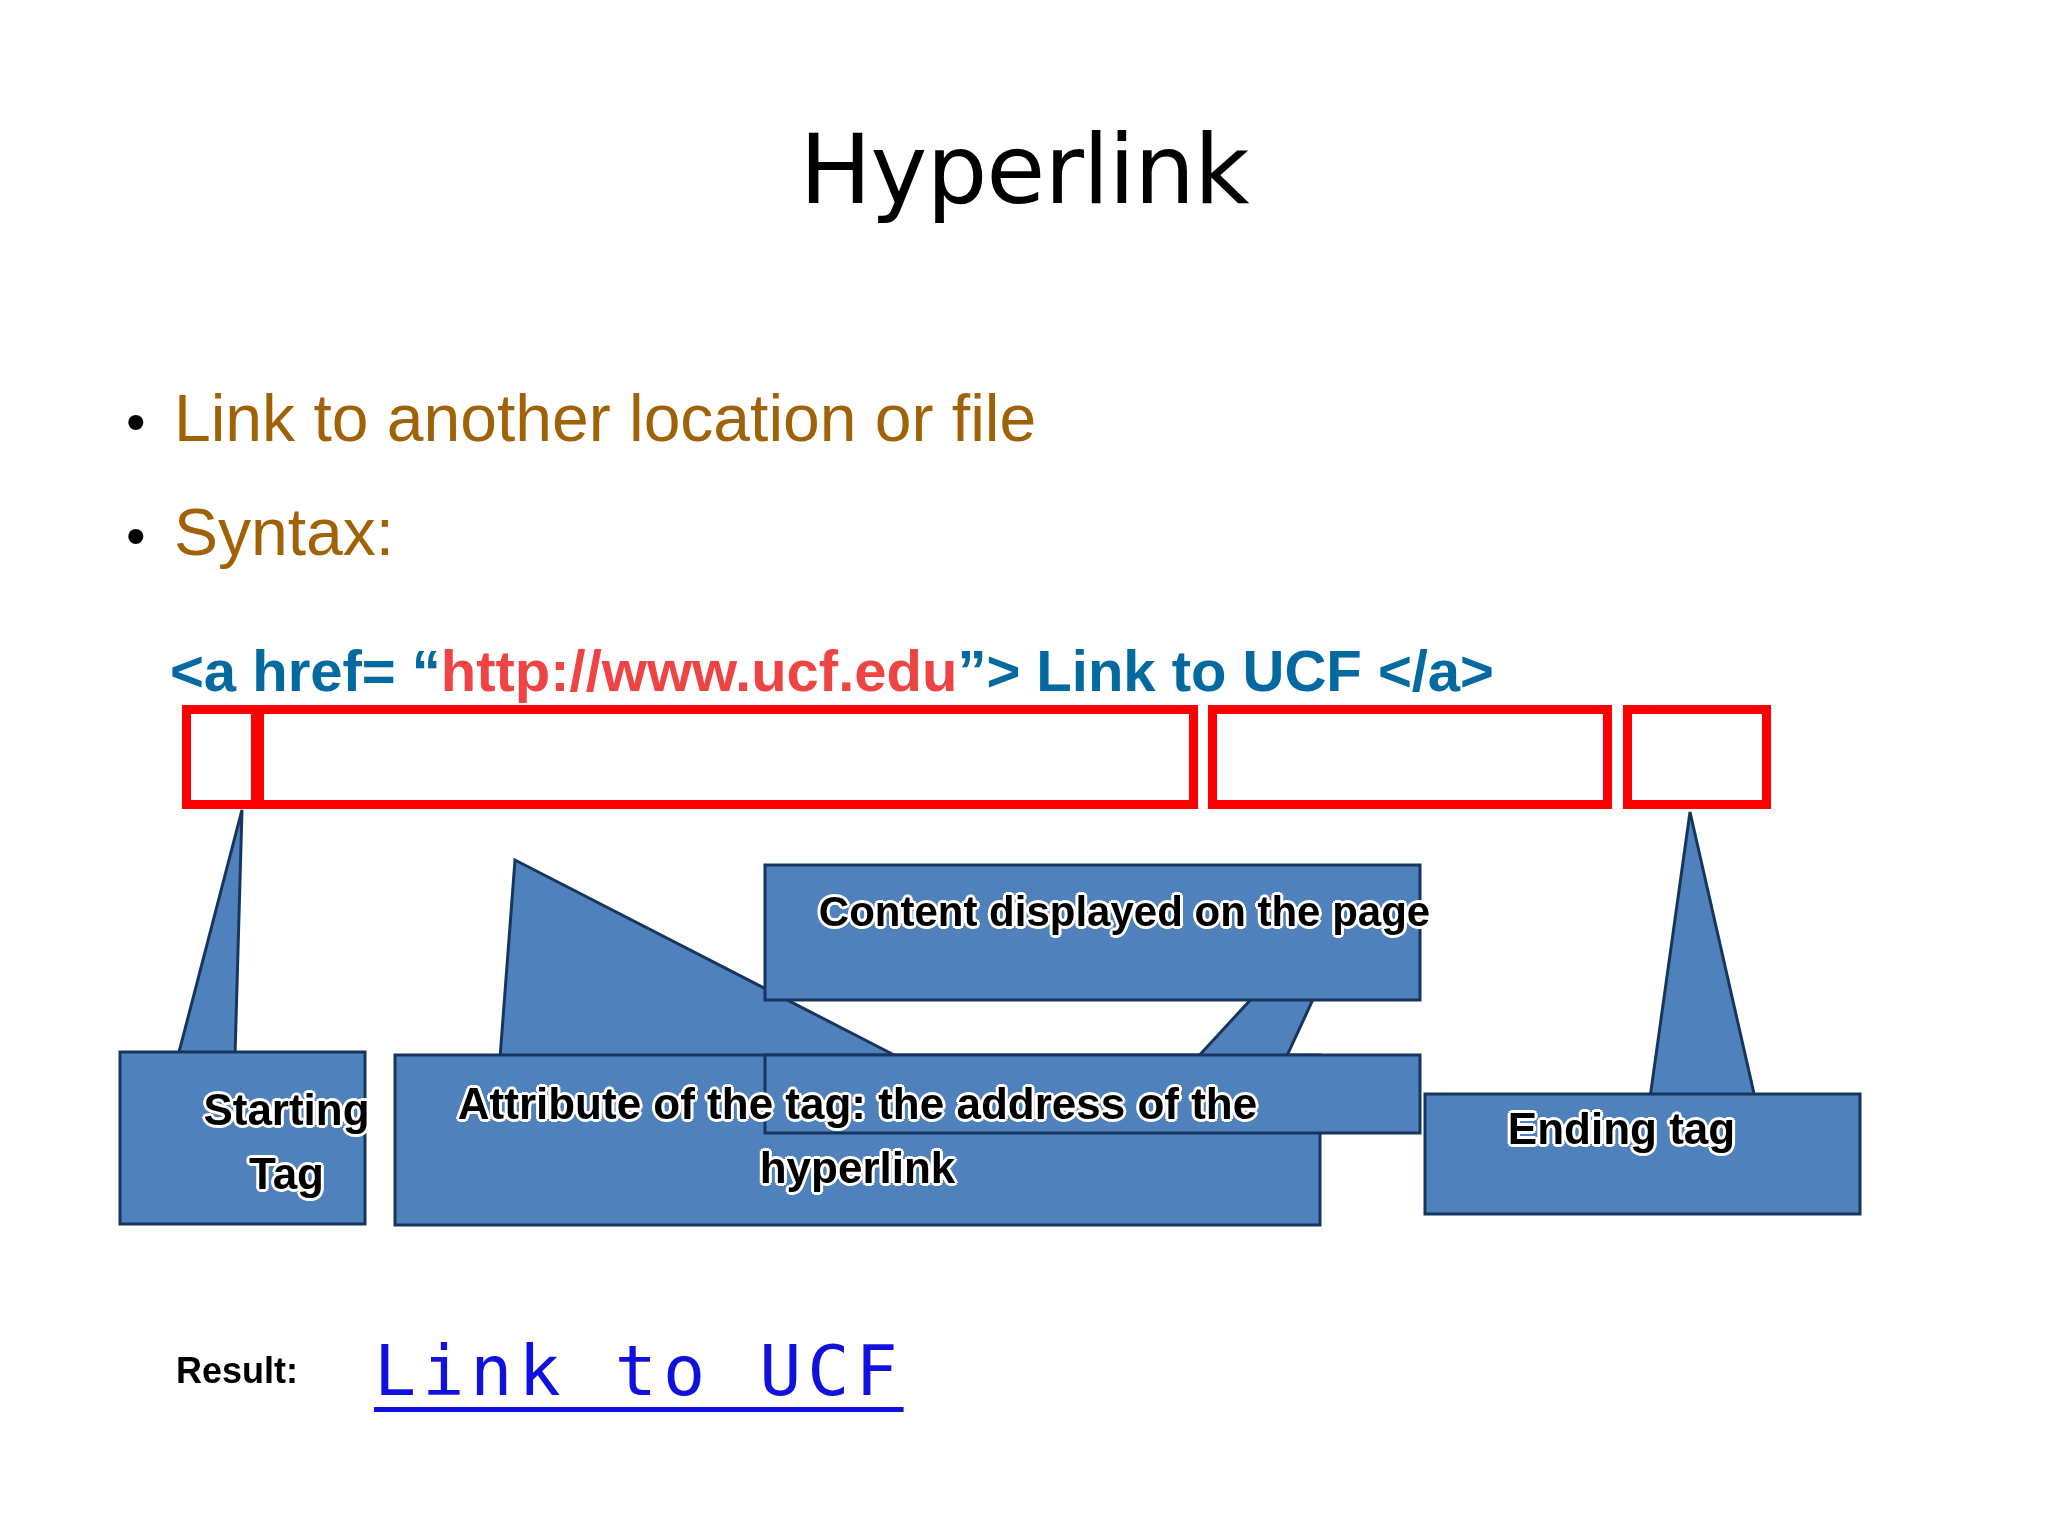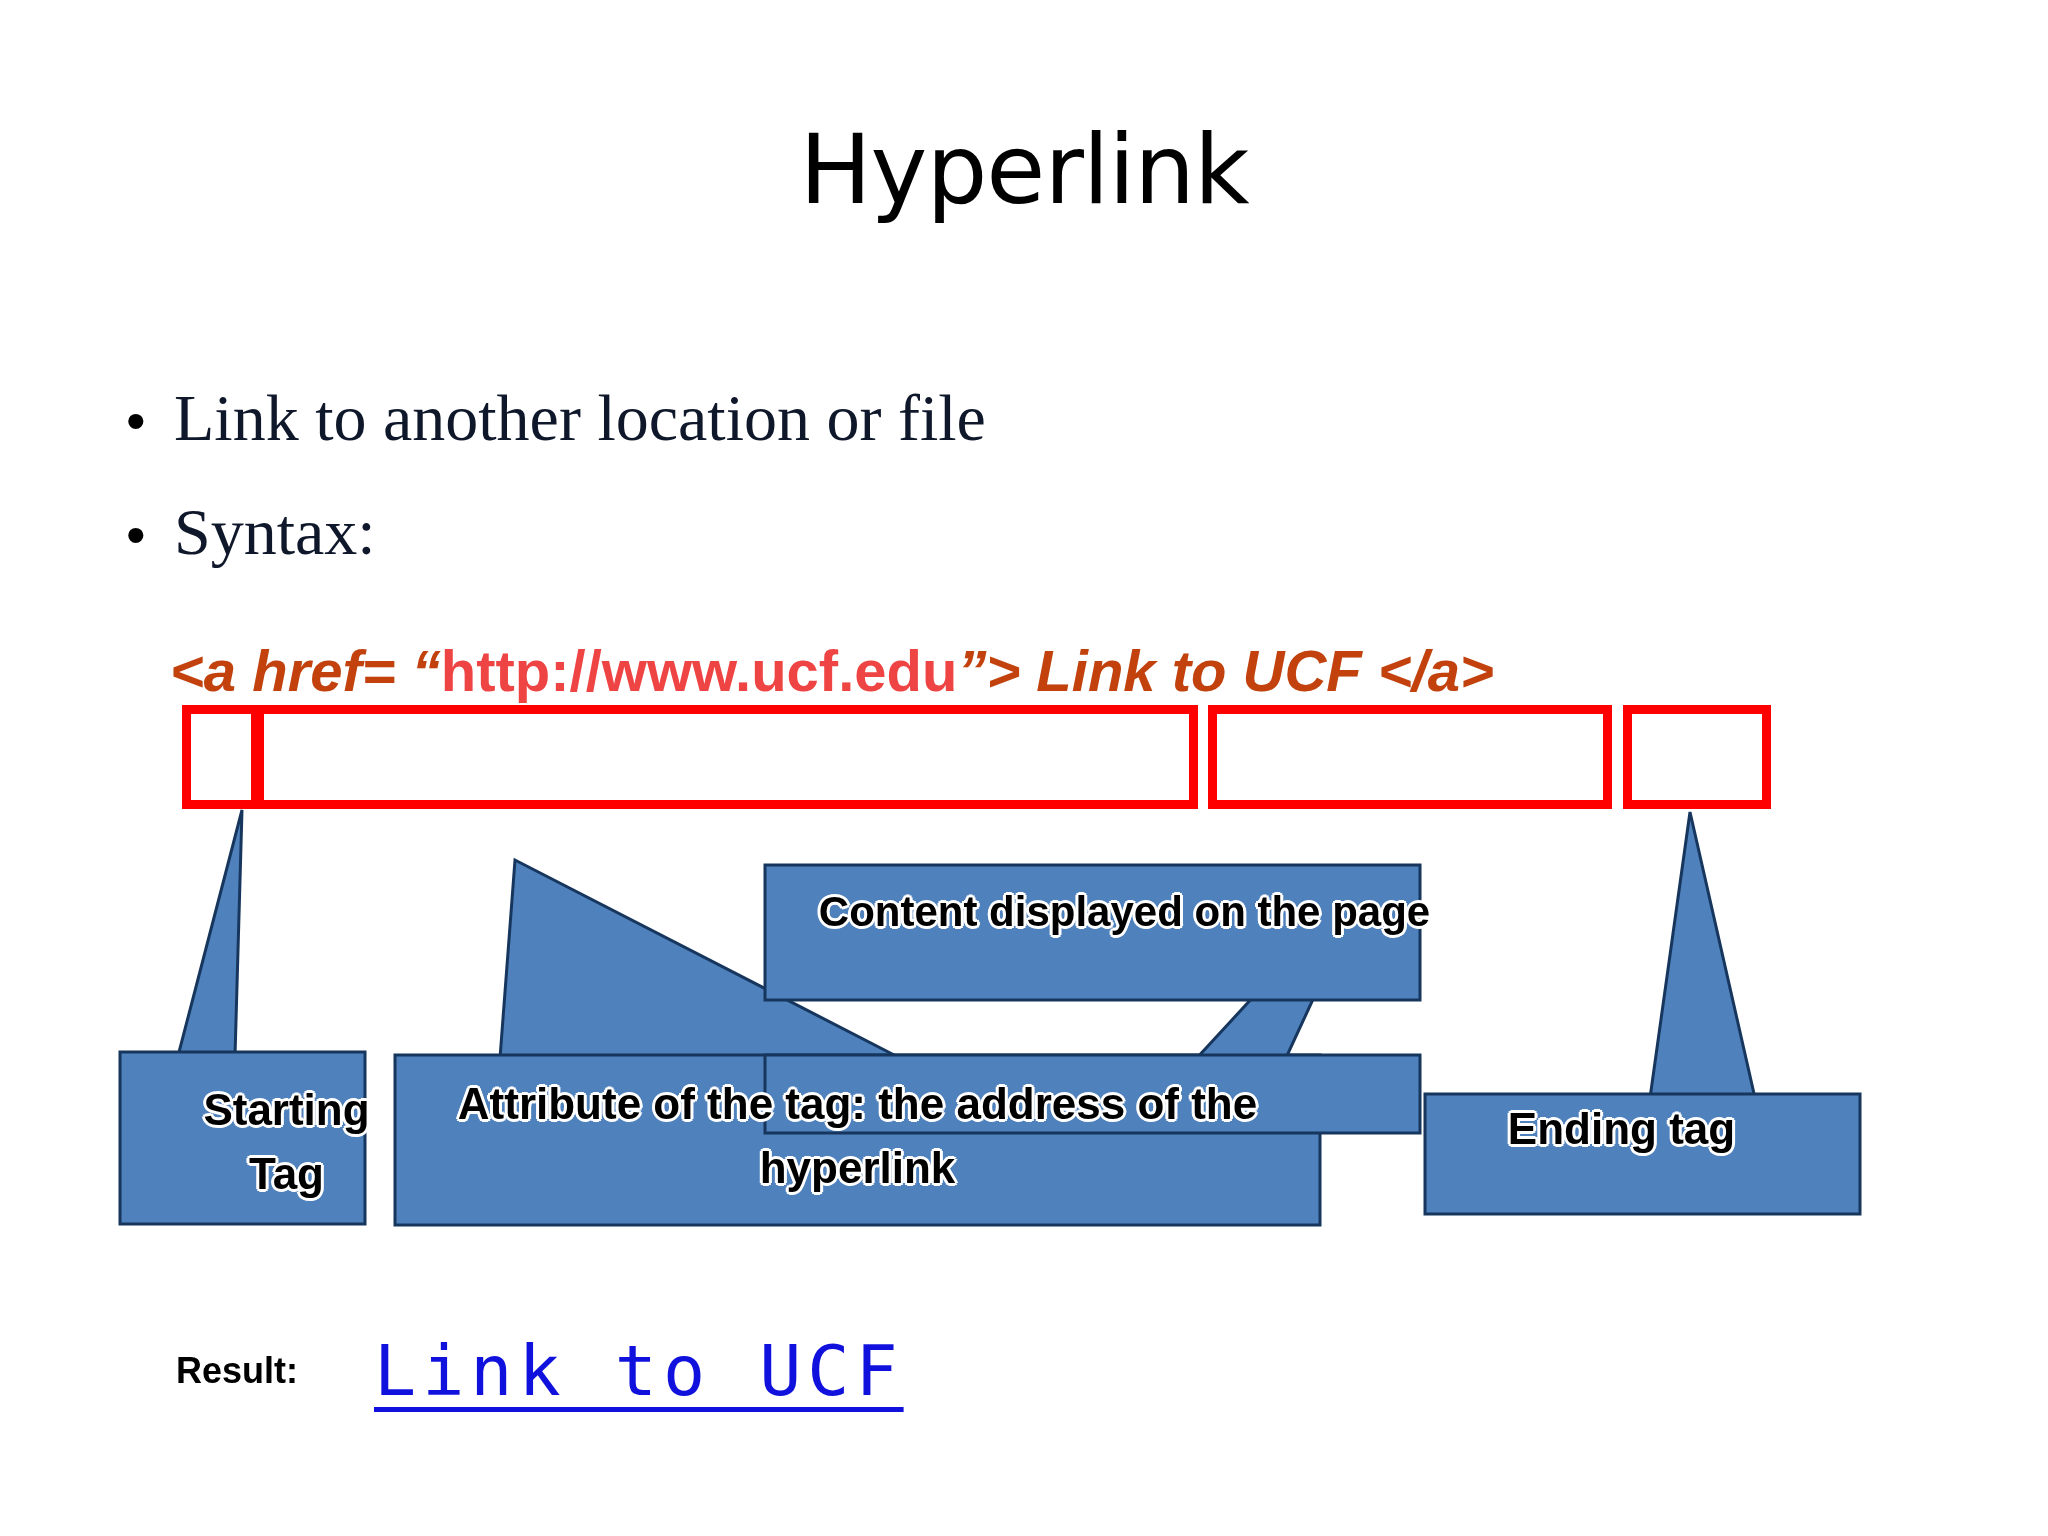--- a/index.html
+++ b/index.html
@@ -47,42 +47,41 @@
     width: 54px;
     flex: 0 0 54px;
     font-size: 56px;
     line-height: 1;
     color: #000000;
     text-align: left;
     padding-left: 6px;
     box-sizing: border-box;
   }
   .bullet-text {
-    font-family: Liberation Serif, serif;
+    font-family: Liberation Sans, sans-serif;
     font-size: 66px;
     line-height: 76px;
-    color: #0f172a;
+    color: #a16207;
     font-weight: 400;
   }
 
   
   #syntax-line {
     position: absolute;
     left: 170px;
     top: 640px;
     white-space: nowrap;
     font-family: "Liberation Sans", sans-serif;
     font-weight: bold;
     font-size: 58px;
     line-height: 62px;
   }
   .syntax-faded {
-    color: #c2410c;
+    color: #0369a1;
     text-shadow: 0 0 1px #e8e8e2;
-    font-style: italic;
   }
   .syntax-url {
     color: #ef4444;
     text-decoration-thickness: 4px;
     text-underline-offset: 7px;
   }
 
   
   .red-box {
     position: absolute;

